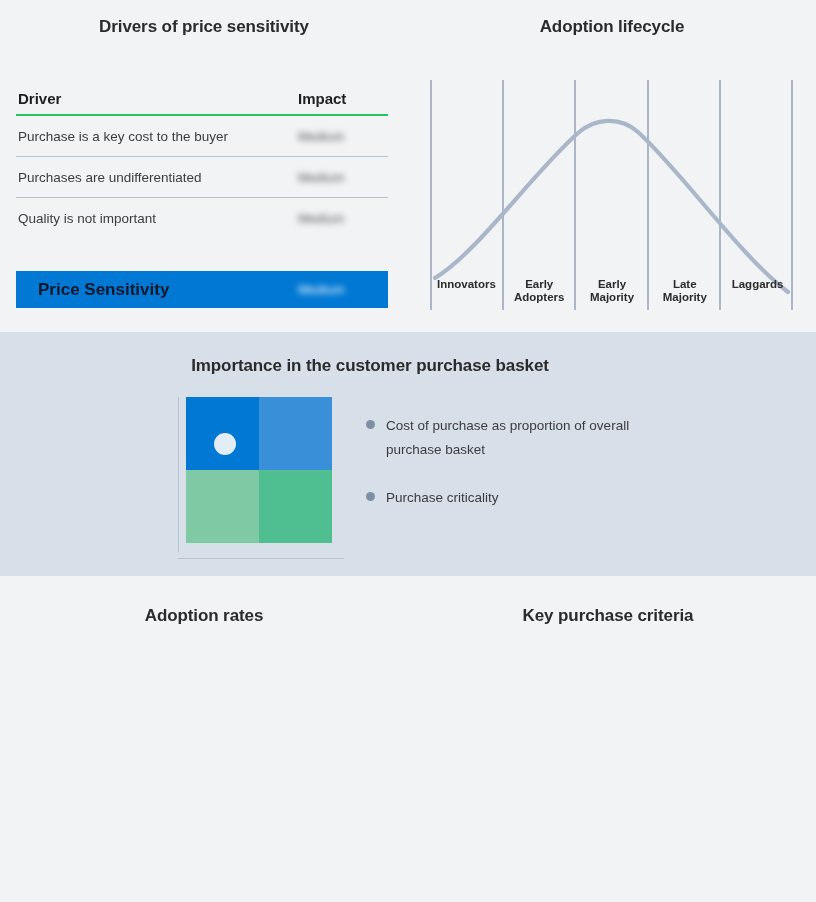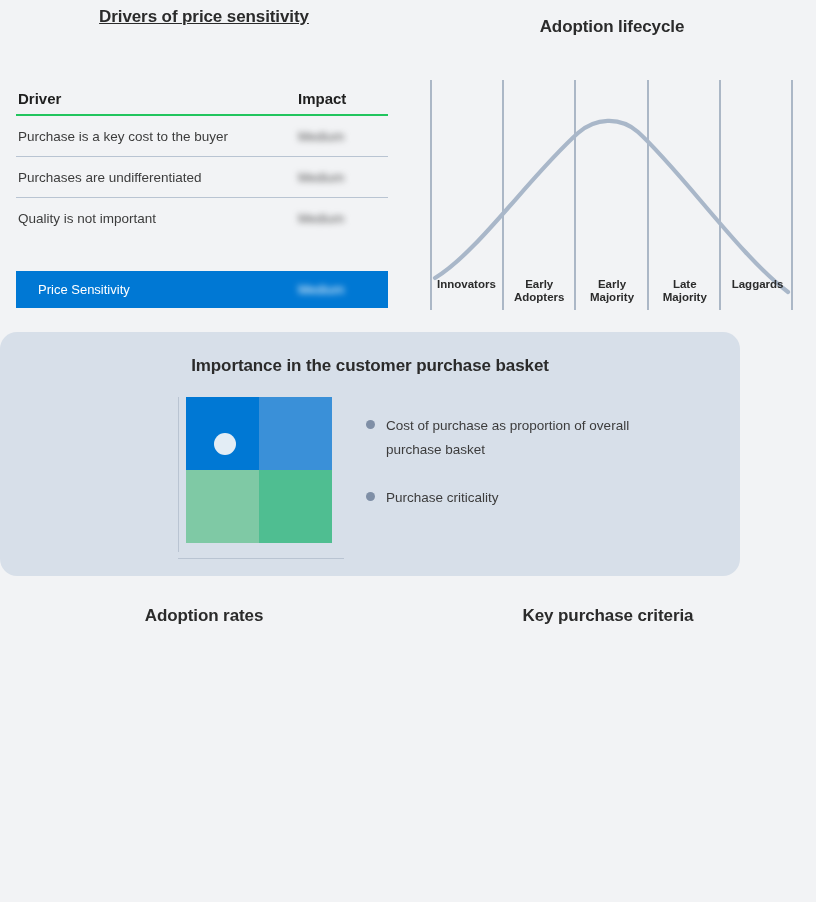--- a/index.html
+++ b/index.html
@@ -6,47 +6,47 @@
   html, body {
     width: 816px; height: 902px;
     font-family: "Liberation Sans", sans-serif;
     background: #f2f3f5;
     overflow: hidden;
   }
   .page { position: relative; width: 816px; height: 902px; }
 
   
   .band-top    { position:absolute; left:0; top:0;   width:816px; height:332px; background:#f2f3f5; }
-  .band-middle { position:absolute; left:0; top:332px; width:740px; height:244px; background:#d7dfe9;border-radius:17px; }
+  .band-middle { position:absolute; left:0; top:332px; width:816px; height:244px; background:#d7dfe9; }
   .band-bottom { position:absolute; left:0; top:576px; width:661px; height:326px; background:#f2f3f5; }
 
   .panel-title {
     font-size: 17px; font-weight: bold; color: #2b2b2b;
     text-align: center; letter-spacing: -0.1px;
   }
 
   
   .drivers { position:absolute; left:0; top:0; width:408px; height:332px; }
-  .drivers .panel-title { position:absolute; left:0; top:7px; width:408px;text-decoration:underline; }
+  .drivers .panel-title { position:absolute; left:0; top:17px; width:408px; }
   .table { position:absolute; left:16px; top:90px; width:372px; }
   .thead { display:flex; align-items:flex-end; padding:0 4px 7px 2px;
            border-bottom:2px solid #22c55e; }
   .th { font-size:15px; font-weight:bold; color:#1f1f1f; }
   .th.driver { flex:1; }
   .th.impact { width:86px; text-align:left; }
   .trow { display:flex; align-items:center; height:41px;
           border-bottom:1px solid #b9c4d2; padding:0 4px 0 2px; }
   .trow:last-of-type { border-bottom:none; }
   .td-driver { flex:1; font-size:13.5px; color:#3c3c3c; }
   .td-impact { width:86px; font-size:13px; color:#555; filter: blur(3.2px); }
   .row-highlight {
     position:absolute; left:16px; top:271px; width:372px; height:37px;
     background:#0078d4; display:flex; align-items:center; padding:0 4px 0 22px;
   }
-  .row-highlight .td-driver { color:#ffffff; font-size:13px; }
+  .row-highlight .td-driver { color:#0f172a; font-size:17px;font-weight:bold; }
   .row-highlight .td-impact { color:#ffffff; }
 
   
   .lifecycle { position:absolute; left:408px; top:0; width:408px; height:369px; }
   .lifecycle .panel-title { position:absolute; left:0; top:17px; width:408px; }
   .lc-plot { position:absolute; left:22px; top:80px; width:364px; height:230px; }
   .lc-seg-labels { position:absolute; left:22px; top:278px; width:364px;
                    display:flex; }
   .lc-seg { flex:1; text-align:center; font-size:11.5px; font-weight:bold;
             color:#2b2b2b; line-height:13px; }

